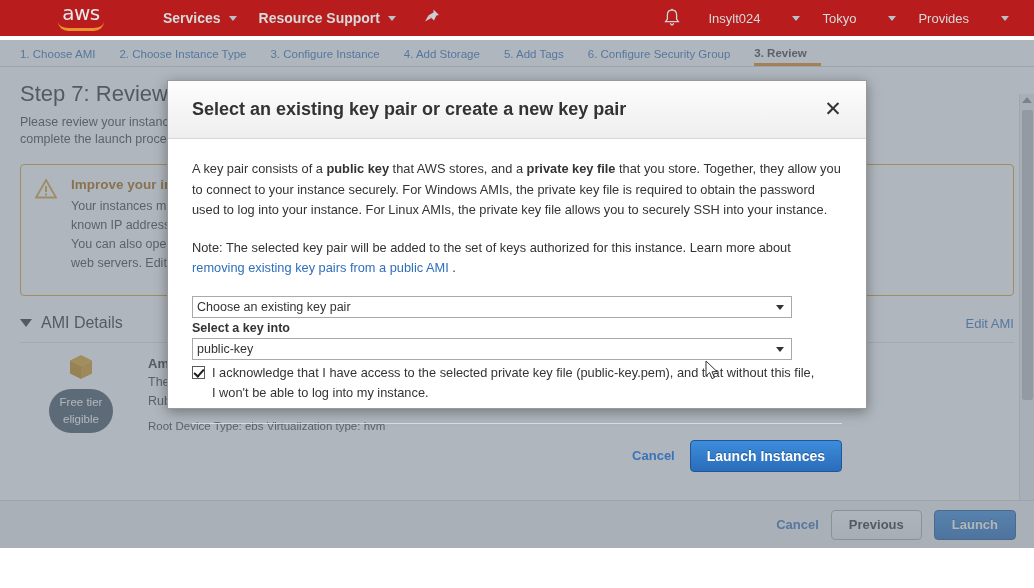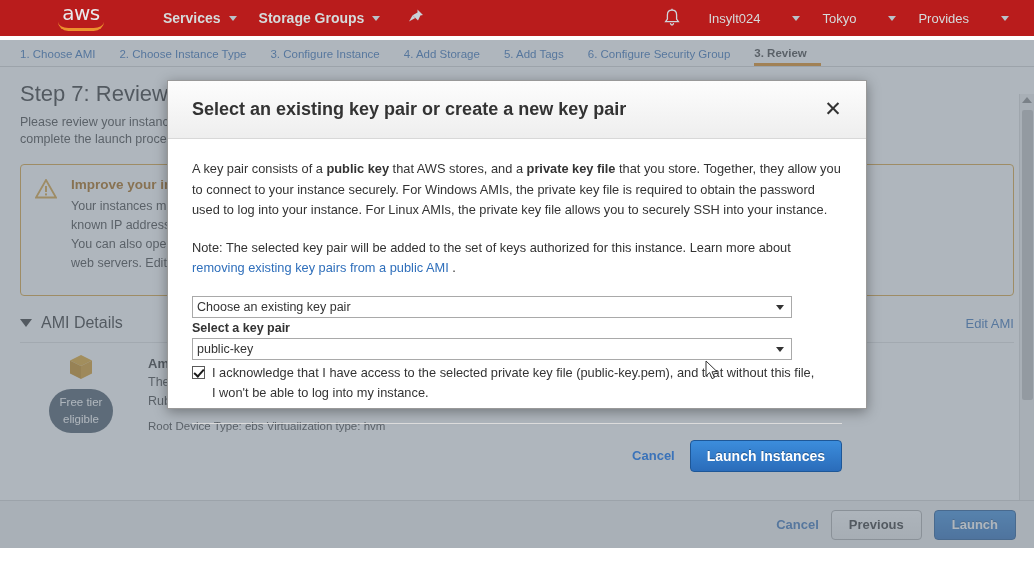--- a/index.html
+++ b/index.html
@@ -198,21 +198,21 @@
   <div class="topnav">
     <div class="aws-logo">
       <span class="txt">aws</span>
       <span class="smile"></span>
     </div>
     <div class="nav-item services">
       <span>Services</span>
       <span class="caret-d"></span>
     </div>
     <div class="nav-item">
-      <span>Storage Groups</span>
+      <span>Resource Support</span>
       <span class="caret-d"></span>
     </div>
     <div class="pin-icon">
       <svg width="18" height="20" viewBox="0 0 18 20">
         <path d="M10.5 1.5 L16 7 L13.4 7.6 L11 12.6 L5.6 7.2 L10.5 4.6 Z" fill="#c9d1d8"></path>
         <path d="M5.6 7.2 L2 13.4 L8.3 9.9 Z" fill="#c9d1d8"></path>
       </svg>
     </div>
     <div class="nav-right">
       <div class="bell">
@@ -323,21 +323,21 @@
     <div class="modal-body">
       <div class="mp"><span>A key pair consists of a </span><b>public key</b><span> that AWS stores, and a </span><b>private key file</b><span> that you store. Together, they allow you to connect to your instance securely. For Windows AMIs, the private key file is required to obtain the password used to log into your instance. For Linux AMIs, the private key file allows you to securely SSH into your instance.</span></div>
 
       <div class="mp"><span>Note: The selected key pair will be added to the set of keys authorized for this instance. Learn more about </span><a>removing existing key pairs from a public AMI</a><span> .</span></div>
 
       <div class="sel">
         <span>Choose an existing key pair</span>
         <span class="arrow"></span>
       </div>
 
-      <div class="sel-label">Select a key pair</div>
+      <div class="sel-label">Select a key into</div>
 
       <div class="sel">
         <span>public-key</span>
         <span class="arrow"></span>
       </div>
 
       <div class="ack">
         <div class="cbox"></div>
         <div class="ack-text">I acknowledge that I have access to the selected private key file (public-key.pem), and that without this file, I won't be able to log into my instance.</div>
       </div>

